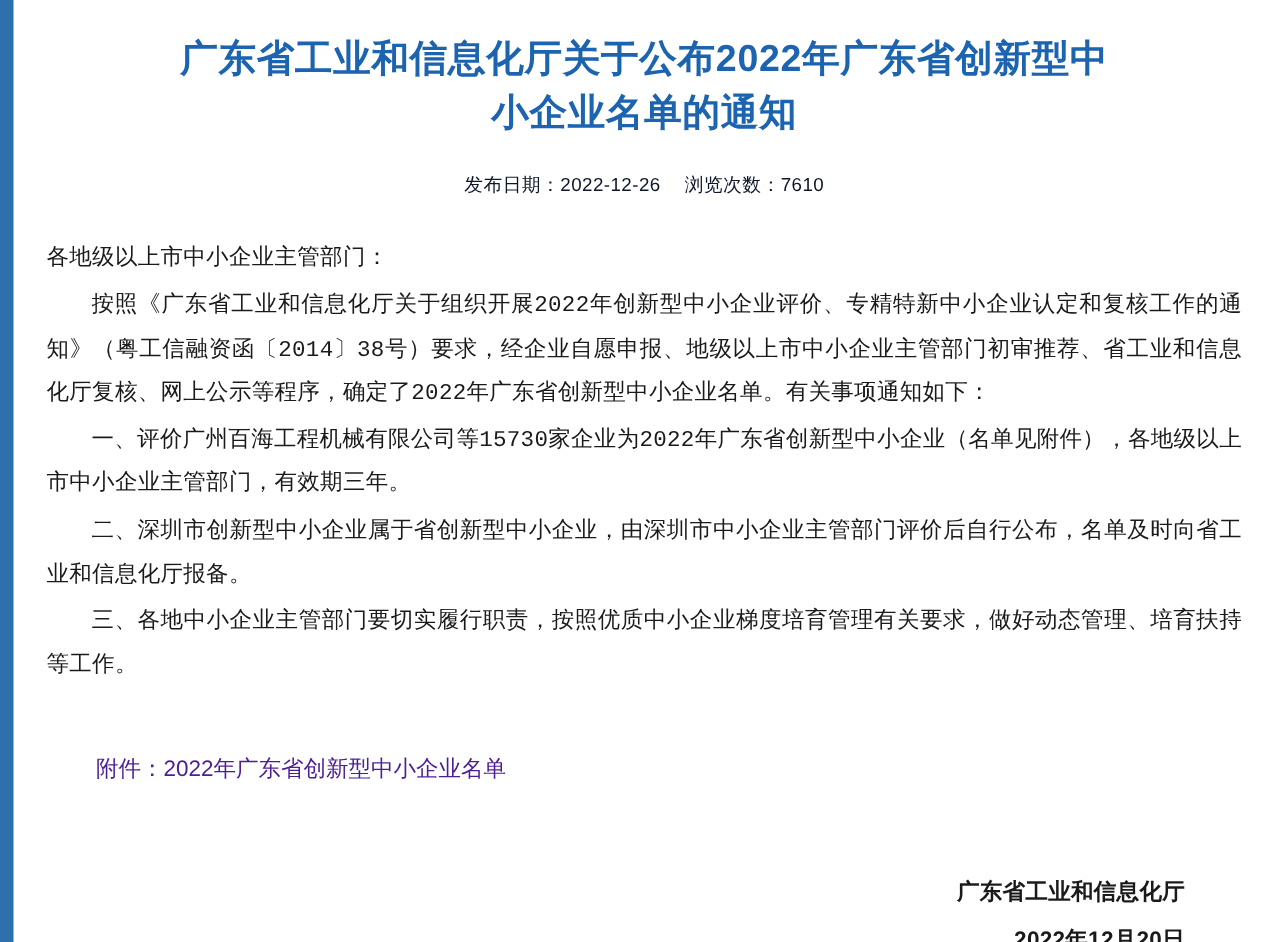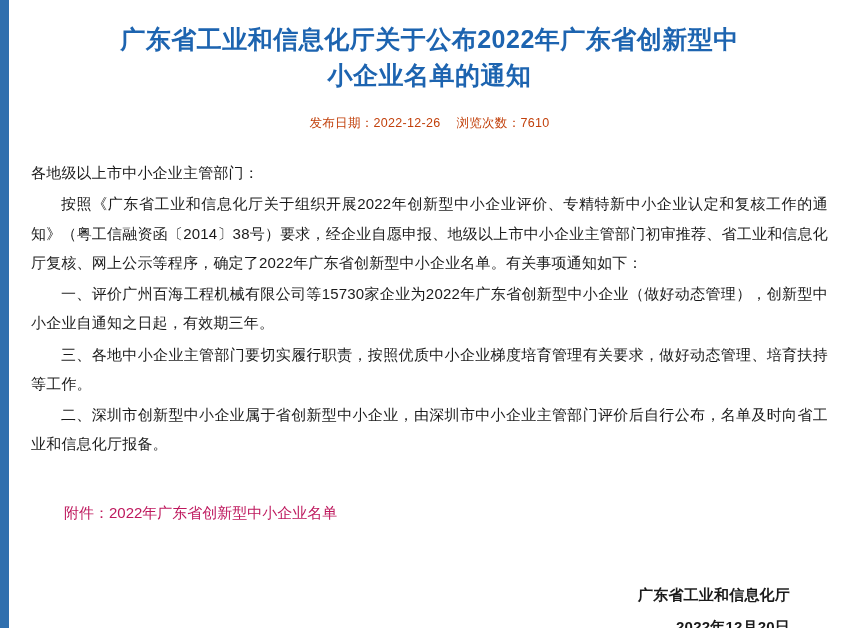--- a/index.html
+++ b/index.html
@@ -44,50 +44,51 @@
     font-size: 25px;
     font-weight: bold;
     line-height: 1.42;
     color: #1d64b0;
     letter-spacing: 0.5px;
   }
   .meta {
     margin-top: 22px;
     text-align: center;
     font-size: 12.5px;
-    color: #c2410c;
+    color: #0f172a;
     letter-spacing: 0.3px;
   }
   .meta span {
     display: inline-block;
   }
   .meta .gap {
     display: inline-block;
     width: 16px;
   }
   .body-text {
     margin-top: 26px;
     font-size: 15px;
     line-height: 1.95;
     color: #1a1a1a;
     text-align: justify;
     letter-spacing: 0.2px;
   }
   .body-text p {
     margin: 0 0 2px 0;
+    font-family: Liberation Mono, monospace;
   }
   .p-indent {
     text-indent: 2em;
   }
   .attachment {
     margin-top: 40px;
     font-size: 15px;
     line-height: 1.9;
     text-indent: 2.2em;
-    color: #be185d;
+    color: #4c1d95;
   }
   .signature {
     margin-top: 52px;
     text-align: right;
     font-size: 15px;
     line-height: 2.1;
     color: #1a1a1a;
     padding-right: 38px;
   }
   .signature div {
@@ -106,23 +107,23 @@
 
     <h1 class="doc-title">广东省工业和信息化厅关于公布2022年广东省创新型中小企业名单的通知</h1>
 
     <div class="meta">
       <span>发布日期：</span><span>2022-12-26</span><span class="gap"></span><span>浏览次数：</span><span>7610</span>
     </div>
 
     <div class="body-text">
       <p>各地级以上市中小企业主管部门：</p>
       <p class="p-indent">按照《广东省工业和信息化厅关于组织开展2022年创新型中小企业评价、专精特新中小企业认定和复核工作的通知》（粤工信融资函〔2014〕38号）要求，经企业自愿申报、地级以上市中小企业主管部门初审推荐、省工业和信息化厅复核、网上公示等程序，确定了2022年广东省创新型中小企业名单。有关事项通知如下：</p>
-      <p class="p-indent">一、评价广州百海工程机械有限公司等15730家企业为2022年广东省创新型中小企业（做好动态管理），创新型中小企业自通知之日起，有效期三年。</p>
+      <p class="p-indent">一、评价广州百海工程机械有限公司等15730家企业为2022年广东省创新型中小企业（名单见附件），各地级以上市中小企业主管部门，有效期三年。</p>
+      <p class="p-indent">二、深圳市创新型中小企业属于省创新型中小企业，由深圳市中小企业主管部门评价后自行公布，名单及时向省工业和信息化厅报备。</p>
       <p class="p-indent">三、各地中小企业主管部门要切实履行职责，按照优质中小企业梯度培育管理有关要求，做好动态管理、培育扶持等工作。</p>
-      <p class="p-indent">二、深圳市创新型中小企业属于省创新型中小企业，由深圳市中小企业主管部门评价后自行公布，名单及时向省工业和信息化厅报备。</p>
     </div>
 
     <div class="attachment">附件：2022年广东省创新型中小企业名单</div>
 
     <div class="signature">
       <div>广东省工业和信息化厅</div>
       <div>2022年12月20日</div>
     </div>
 
   </div>

